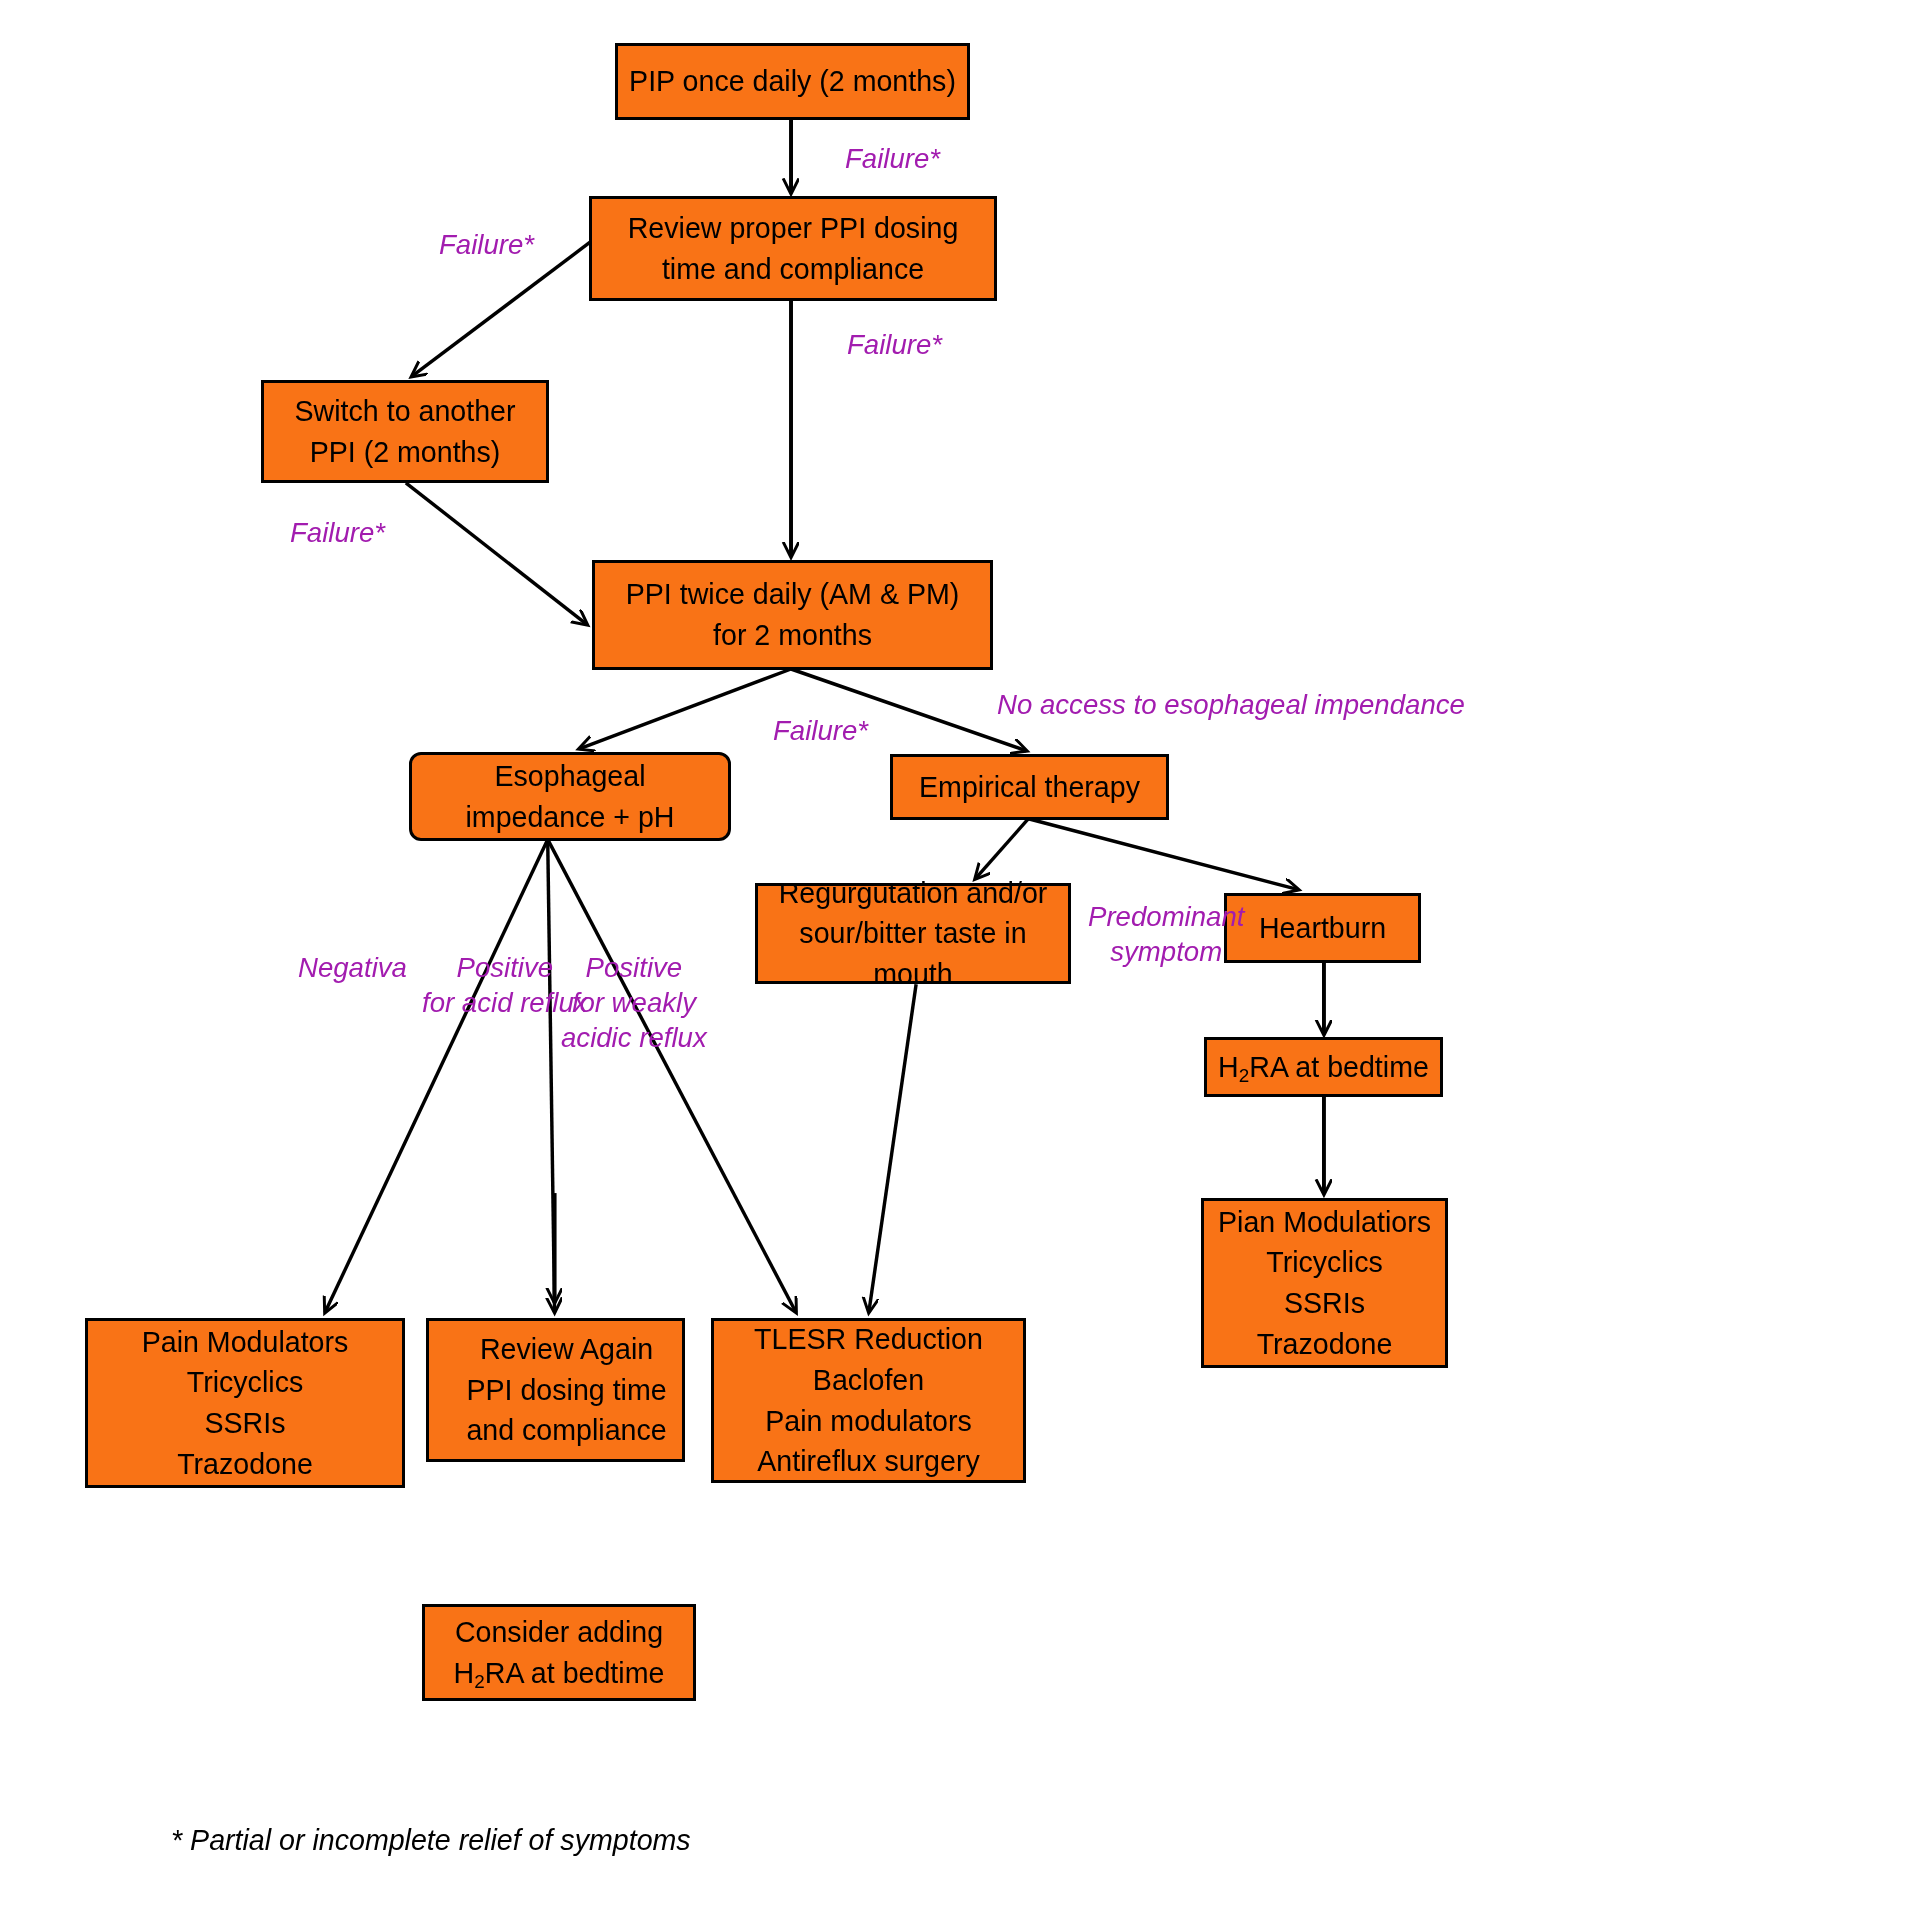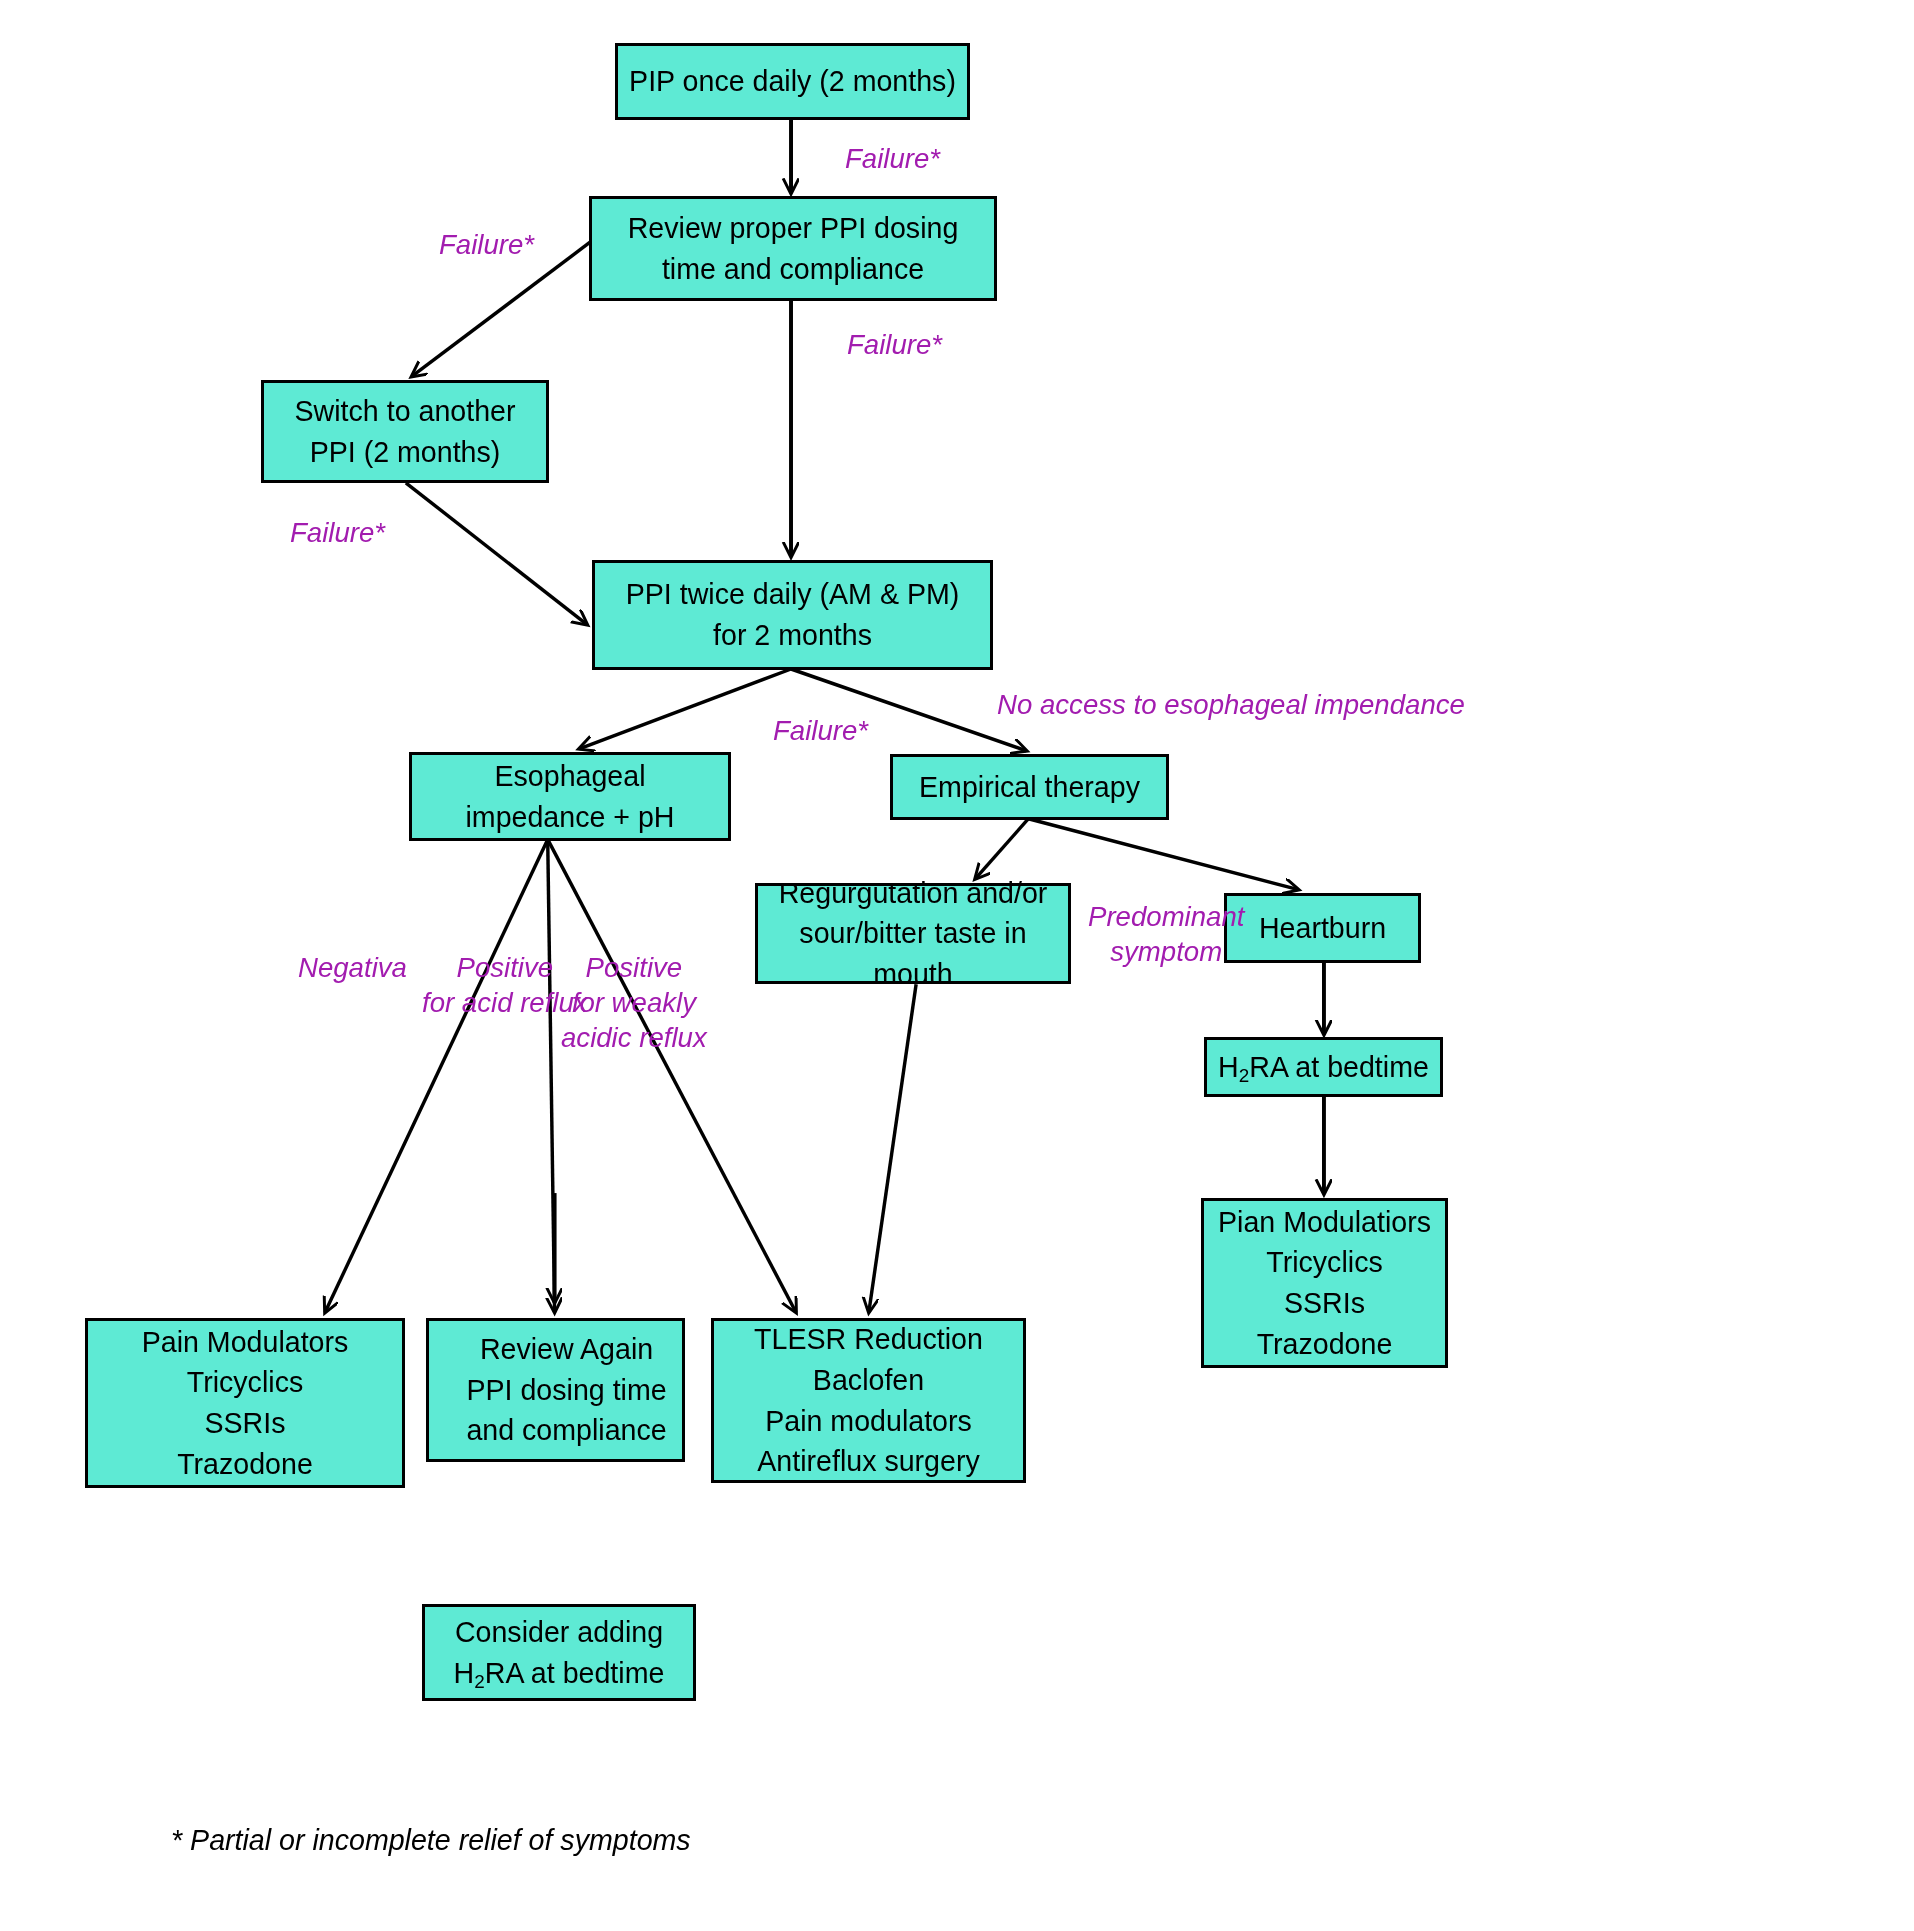--- a/index.html
+++ b/index.html
@@ -24,21 +24,21 @@
     left: 0;
     top: 0;
     width: 1914px;
     height: 1932px;
     pointer-events: none;
   }
   .node {
     position: absolute;
     box-sizing: border-box;
     border: 3.9px solid #000000;
-    background: #5eead4;
+    background: #f97316;
     display: flex;
     align-items: center;
     justify-content: center;
     text-align: center;
     font-family: "Liberation Sans", sans-serif;
     font-size: 28.6px;
     line-height: 1.42;
     color: #000000;
     white-space: pre-line;
     padding: 3.9px 9.9px;
@@ -126,21 +126,21 @@
   </div>
 
   <div class="node" style="left:261px; top:380px; width:288px; height:103px;">
     <span class="txt"><span>Switch to another</span><br><span>PPI (2 months)</span></span>
   </div>
 
   <div class="node" style="left:592px; top:560px; width:401px; height:110px;">
     <span class="txt"><span>PPI twice daily (AM &amp; PM)</span><br><span>for 2 months</span></span>
   </div>
 
-  <div class="node" style="left:409px; top:752px; width:322px; height:89px;">
+  <div class="node" style="left:409px; top:752px; width:322px; height:89px;border-radius:12px;">
     <span class="txt"><span>Esophageal</span><br><span>impedance + pH</span></span>
   </div>
 
   <div class="node" style="left:890px; top:754px; width:279px; height:66px;">
     <span class="txt">Empirical therapy</span>
   </div>
 
   <div class="node" style="left:755px; top:883px; width:316px; height:101px;">
     <span class="txt"><span>Regurgutation and/or</span><br><span>sour/bitter taste in mouth</span></span>
   </div>

